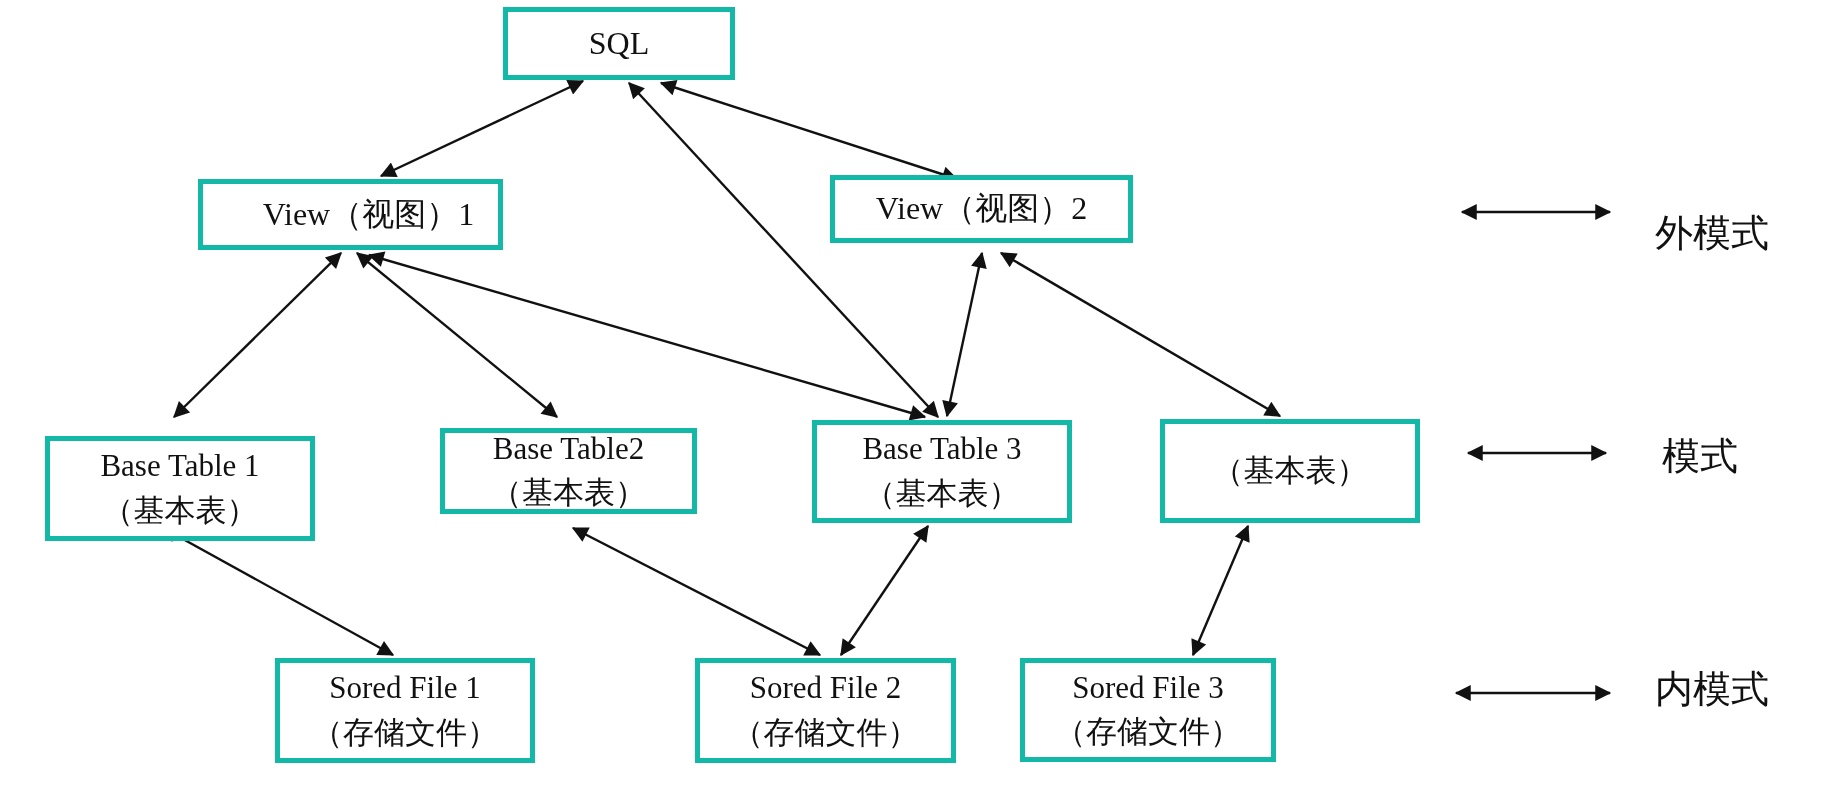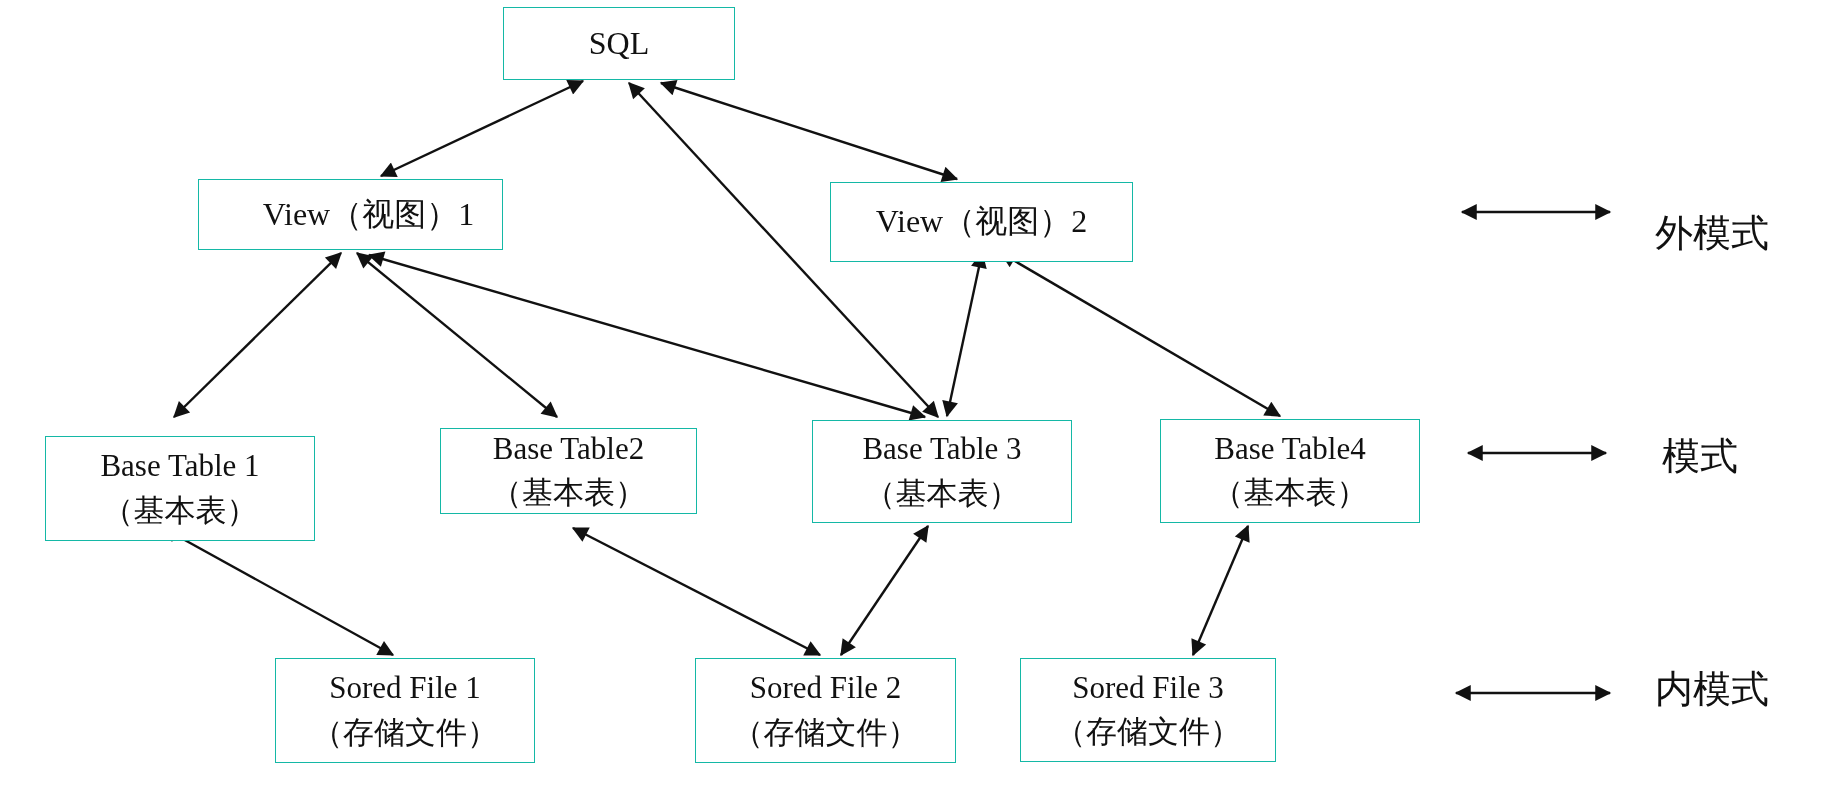--- a/index.html
+++ b/index.html
@@ -8,21 +8,21 @@
     width:1836px;height:801px;
     background:#ffffff;
     font-family:"Liberation Serif","DejaVu Serif",serif;
     color:#111111;
     overflow:hidden;
   }
   #edges-layer{position:absolute;left:0;top:0;width:1836px;height:801px;}
   .node{
     position:absolute;
     box-sizing:border-box;
-    border:1px solid #14b8a6;
+    border:5px solid #14b8a6;
     background:#ffffff;
     display:flex;flex-direction:column;
     align-items:center;justify-content:center;
     text-align:center;
     font-size:31px;
     line-height:1.42;
     white-space:nowrap;
   }
   .node.single{font-size:32px;}
   .node .nline{display:block;}
@@ -65,37 +65,36 @@
       </g>
   </svg>
 
   <div id="nodes-layer">
       <div class="node single" style="left: 503px; top: 7px; width: 232px; height: 73px;">
         <span class="nline">SQL</span>
       </div>
       <div class="node single" style="left: 198px; top: 179px; width: 305px; height: 71px; padding-left: 36px;">
         <span class="nline">View（视图）1</span>
       </div>
-      <div class="node single" style="left: 830px; top: 182px; width: 303px; height: 80px;">
+      <div class="node single" style="left: 830px; top: 175px; width: 303px; height: 68px;">
         <span class="nline">View（视图）2</span>
       </div>
       <div class="node" style="left: 45px; top: 420px; width: 270px; height: 105px; margin-top: 16px;">
         <span class="nline">Base Table 1</span>
         <span class="nline">（基本表）</span>
       </div>
       <div class="node" style="left: 440px; top: 420px; width: 257px; height: 86px; margin-top: 8px;">
         <span class="nline">Base Table2</span>
         <span class="nline">（基本表）</span>
       </div>
       <div class="node" style="left: 812px; top: 420px; width: 260px; height: 103px;">
         <span class="nline">Base Table 3</span>
         <span class="nline">（基本表）</span>
       </div>
       <div class="node" style="left: 1160px; top: 419px; width: 260px; height: 104px;">
-        <span class="nline">Base Table4</span>
         <span class="nline">（基本表）</span>
       </div>
       <div class="node" style="left: 275px; top: 658px; width: 260px; height: 105px;">
         <span class="nline">Sored File 1</span>
         <span class="nline">（存储文件）</span>
       </div>
       <div class="node" style="left: 695px; top: 658px; width: 261px; height: 105px;">
         <span class="nline">Sored File 2</span>
         <span class="nline">（存储文件）</span>
       </div>

